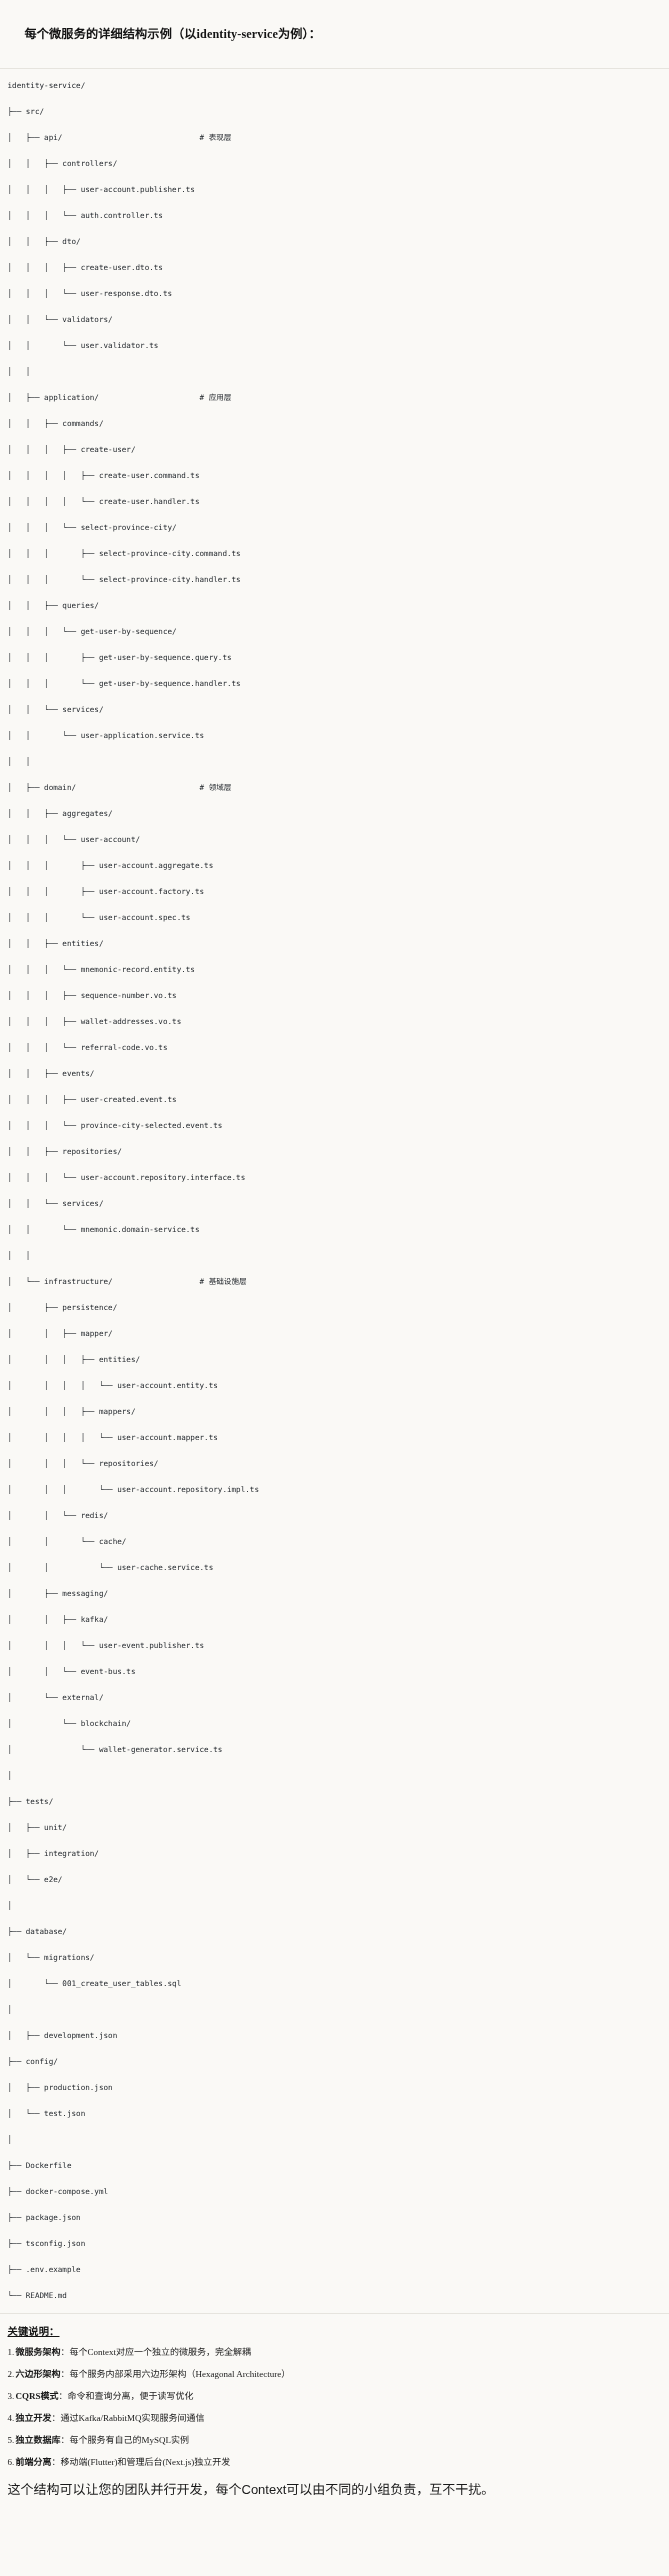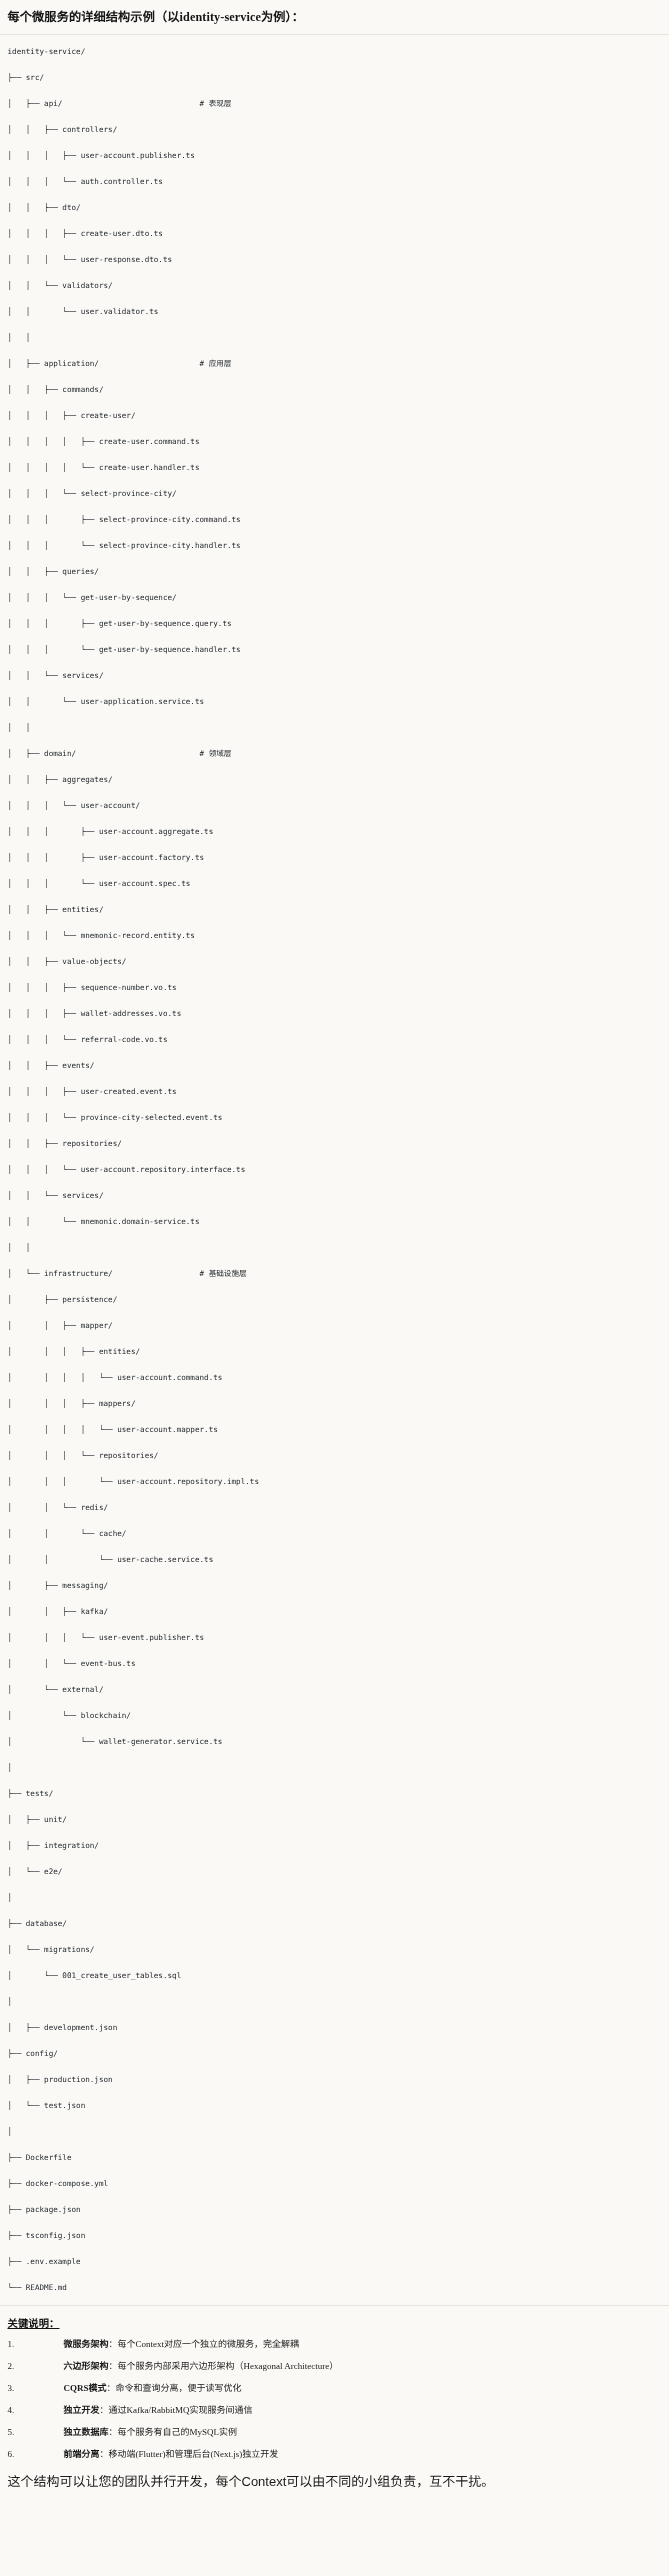--- a/index.html
+++ b/index.html
@@ -22,21 +22,21 @@
     background: #faf9f6;
     border-bottom: 0.6px solid #e6e4de;
   }
   .doc-title {
     font-family: "Liberation Serif", serif;
     font-size: 12.2px;
     font-weight: bold;
     line-height: 1.4;
     letter-spacing: 0.1px;
     color: #141414;
-    margin: 0;
+    margin: 17px;
   }
 
   
   .tree-block {
     background: #faf9f6;
     padding: 10px 7.5px 11.3px 7.5px;
     border-bottom: 0.6px solid #e6e4de;
   }
   .tree-pre {
     margin: 0;
@@ -82,21 +82,20 @@
     display: flex;
     align-items: baseline;
   }
   .kp-num {
     flex: 0 0 auto;
     margin-right: 1.3px;
   }
   .kp-body { flex: 1 1 auto; }
   .kp-term {
     font-weight: bold;
-    margin-left: 48px;
   }
   .kp-sep { }
   .kp-desc { }
   .kp-footer {
     font-family: Liberation Sans, sans-serif;
     font-size: 13px;
     line-height: 1.55;
     color: #1a1a1a;
     margin: 10px 0 8.8px 0;
   }
@@ -137,37 +136,36 @@
 <span class="tree-line">│   │       └── user-application.service.ts</span>
 <span class="tree-line">│   │</span>
 <span class="tree-line">│   ├── domain/                           <span class="cmt"># 领域层</span></span>
 <span class="tree-line">│   │   ├── aggregates/</span>
 <span class="tree-line">│   │   │   └── user-account/</span>
 <span class="tree-line">│   │   │       ├── user-account.aggregate.ts</span>
 <span class="tree-line">│   │   │       ├── user-account.factory.ts</span>
 <span class="tree-line">│   │   │       └── user-account.spec.ts</span>
 <span class="tree-line">│   │   ├── entities/</span>
 <span class="tree-line">│   │   │   └── mnemonic-record.entity.ts</span>
-<span class="tree-line">│   │   ├── value-objects/</span>
 <span class="tree-line">│   │   │   ├── sequence-number.vo.ts</span>
 <span class="tree-line">│   │   │   ├── wallet-addresses.vo.ts</span>
 <span class="tree-line">│   │   │   └── referral-code.vo.ts</span>
 <span class="tree-line">│   │   ├── events/</span>
 <span class="tree-line">│   │   │   ├── user-created.event.ts</span>
 <span class="tree-line">│   │   │   └── province-city-selected.event.ts</span>
 <span class="tree-line">│   │   ├── repositories/</span>
 <span class="tree-line">│   │   │   └── user-account.repository.interface.ts</span>
 <span class="tree-line">│   │   └── services/</span>
 <span class="tree-line">│   │       └── mnemonic.domain-service.ts</span>
 <span class="tree-line">│   │</span>
 <span class="tree-line">│   └── infrastructure/                   <span class="cmt"># 基础设施层</span></span>
 <span class="tree-line">│       ├── persistence/</span>
 <span class="tree-line">│       │   ├── mapper/</span>
 <span class="tree-line">│       │   │   ├── entities/</span>
-<span class="tree-line">│       │   │   │   └── user-account.command.ts</span>
+<span class="tree-line">│       │   │   │   └── user-account.entity.ts</span>
 <span class="tree-line">│       │   │   ├── mappers/</span>
 <span class="tree-line">│       │   │   │   └── user-account.mapper.ts</span>
 <span class="tree-line">│       │   │   └── repositories/</span>
 <span class="tree-line">│       │   │       └── user-account.repository.impl.ts</span>
 <span class="tree-line">│       │   └── redis/</span>
 <span class="tree-line">│       │       └── cache/</span>
 <span class="tree-line">│       │           └── user-cache.service.ts</span>
 <span class="tree-line">│       ├── messaging/</span>
 <span class="tree-line">│       │   ├── kafka/</span>
 <span class="tree-line">│       │   │   └── user-event.publisher.ts</span>

